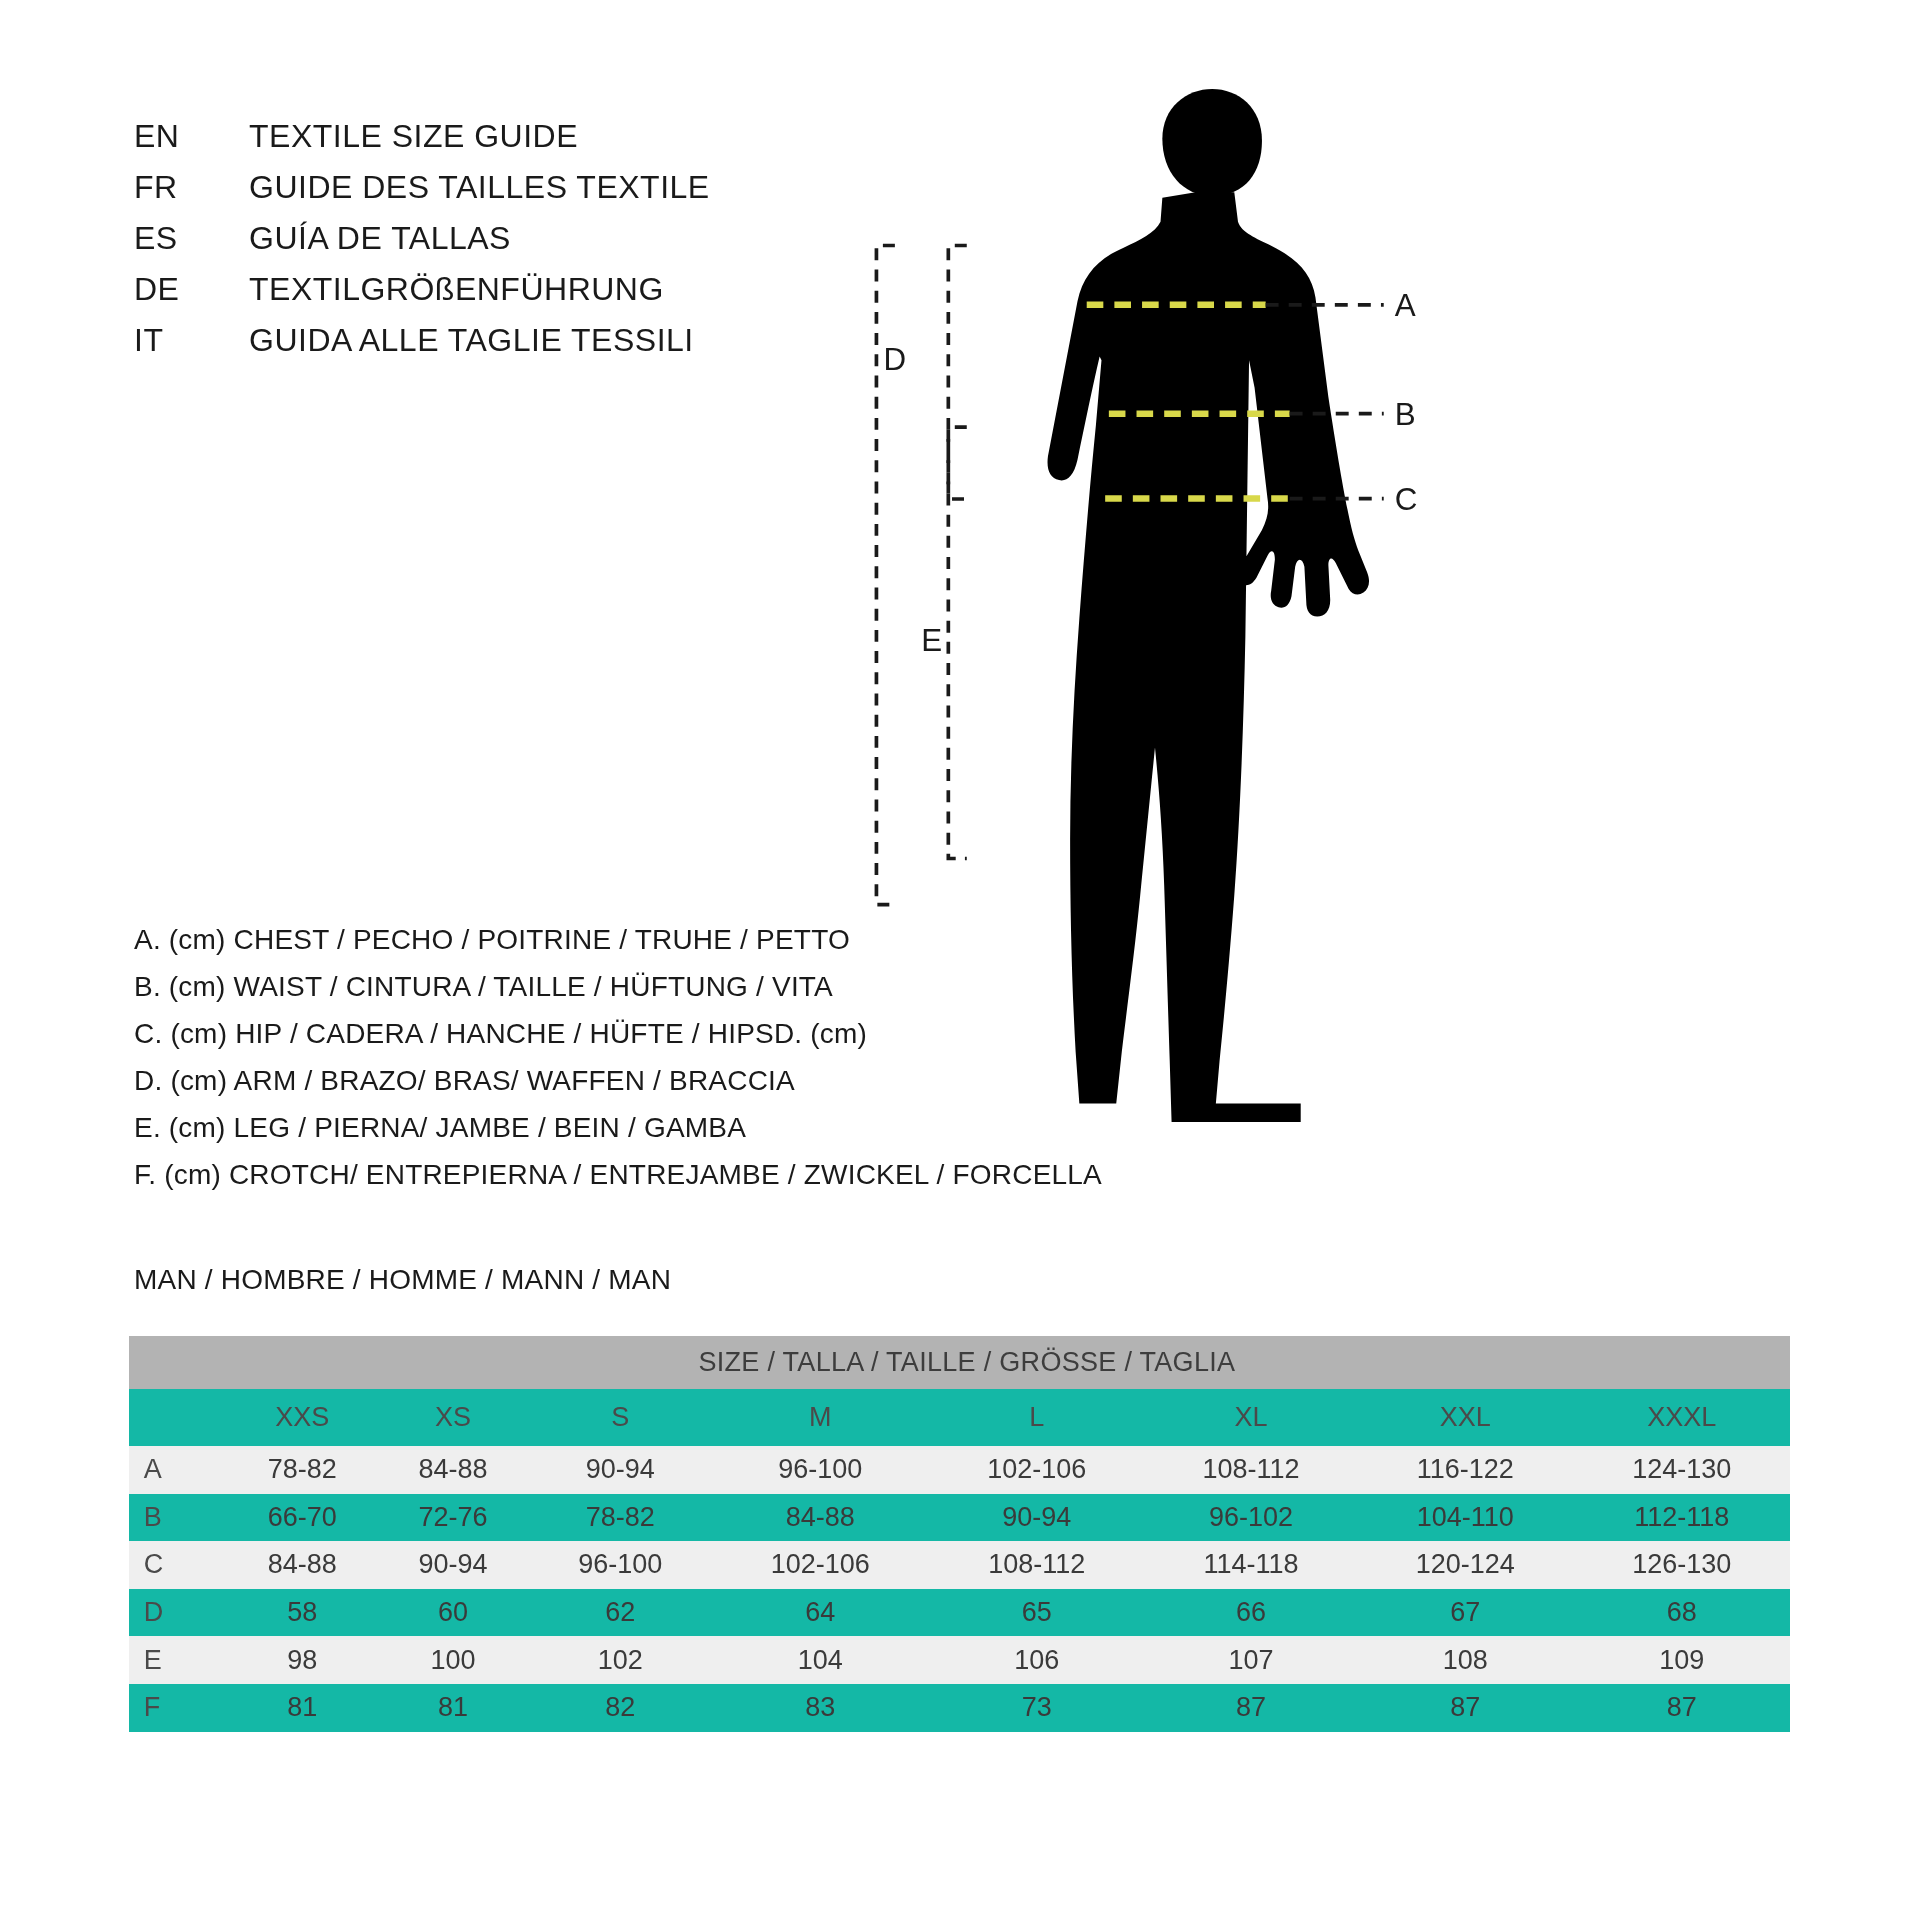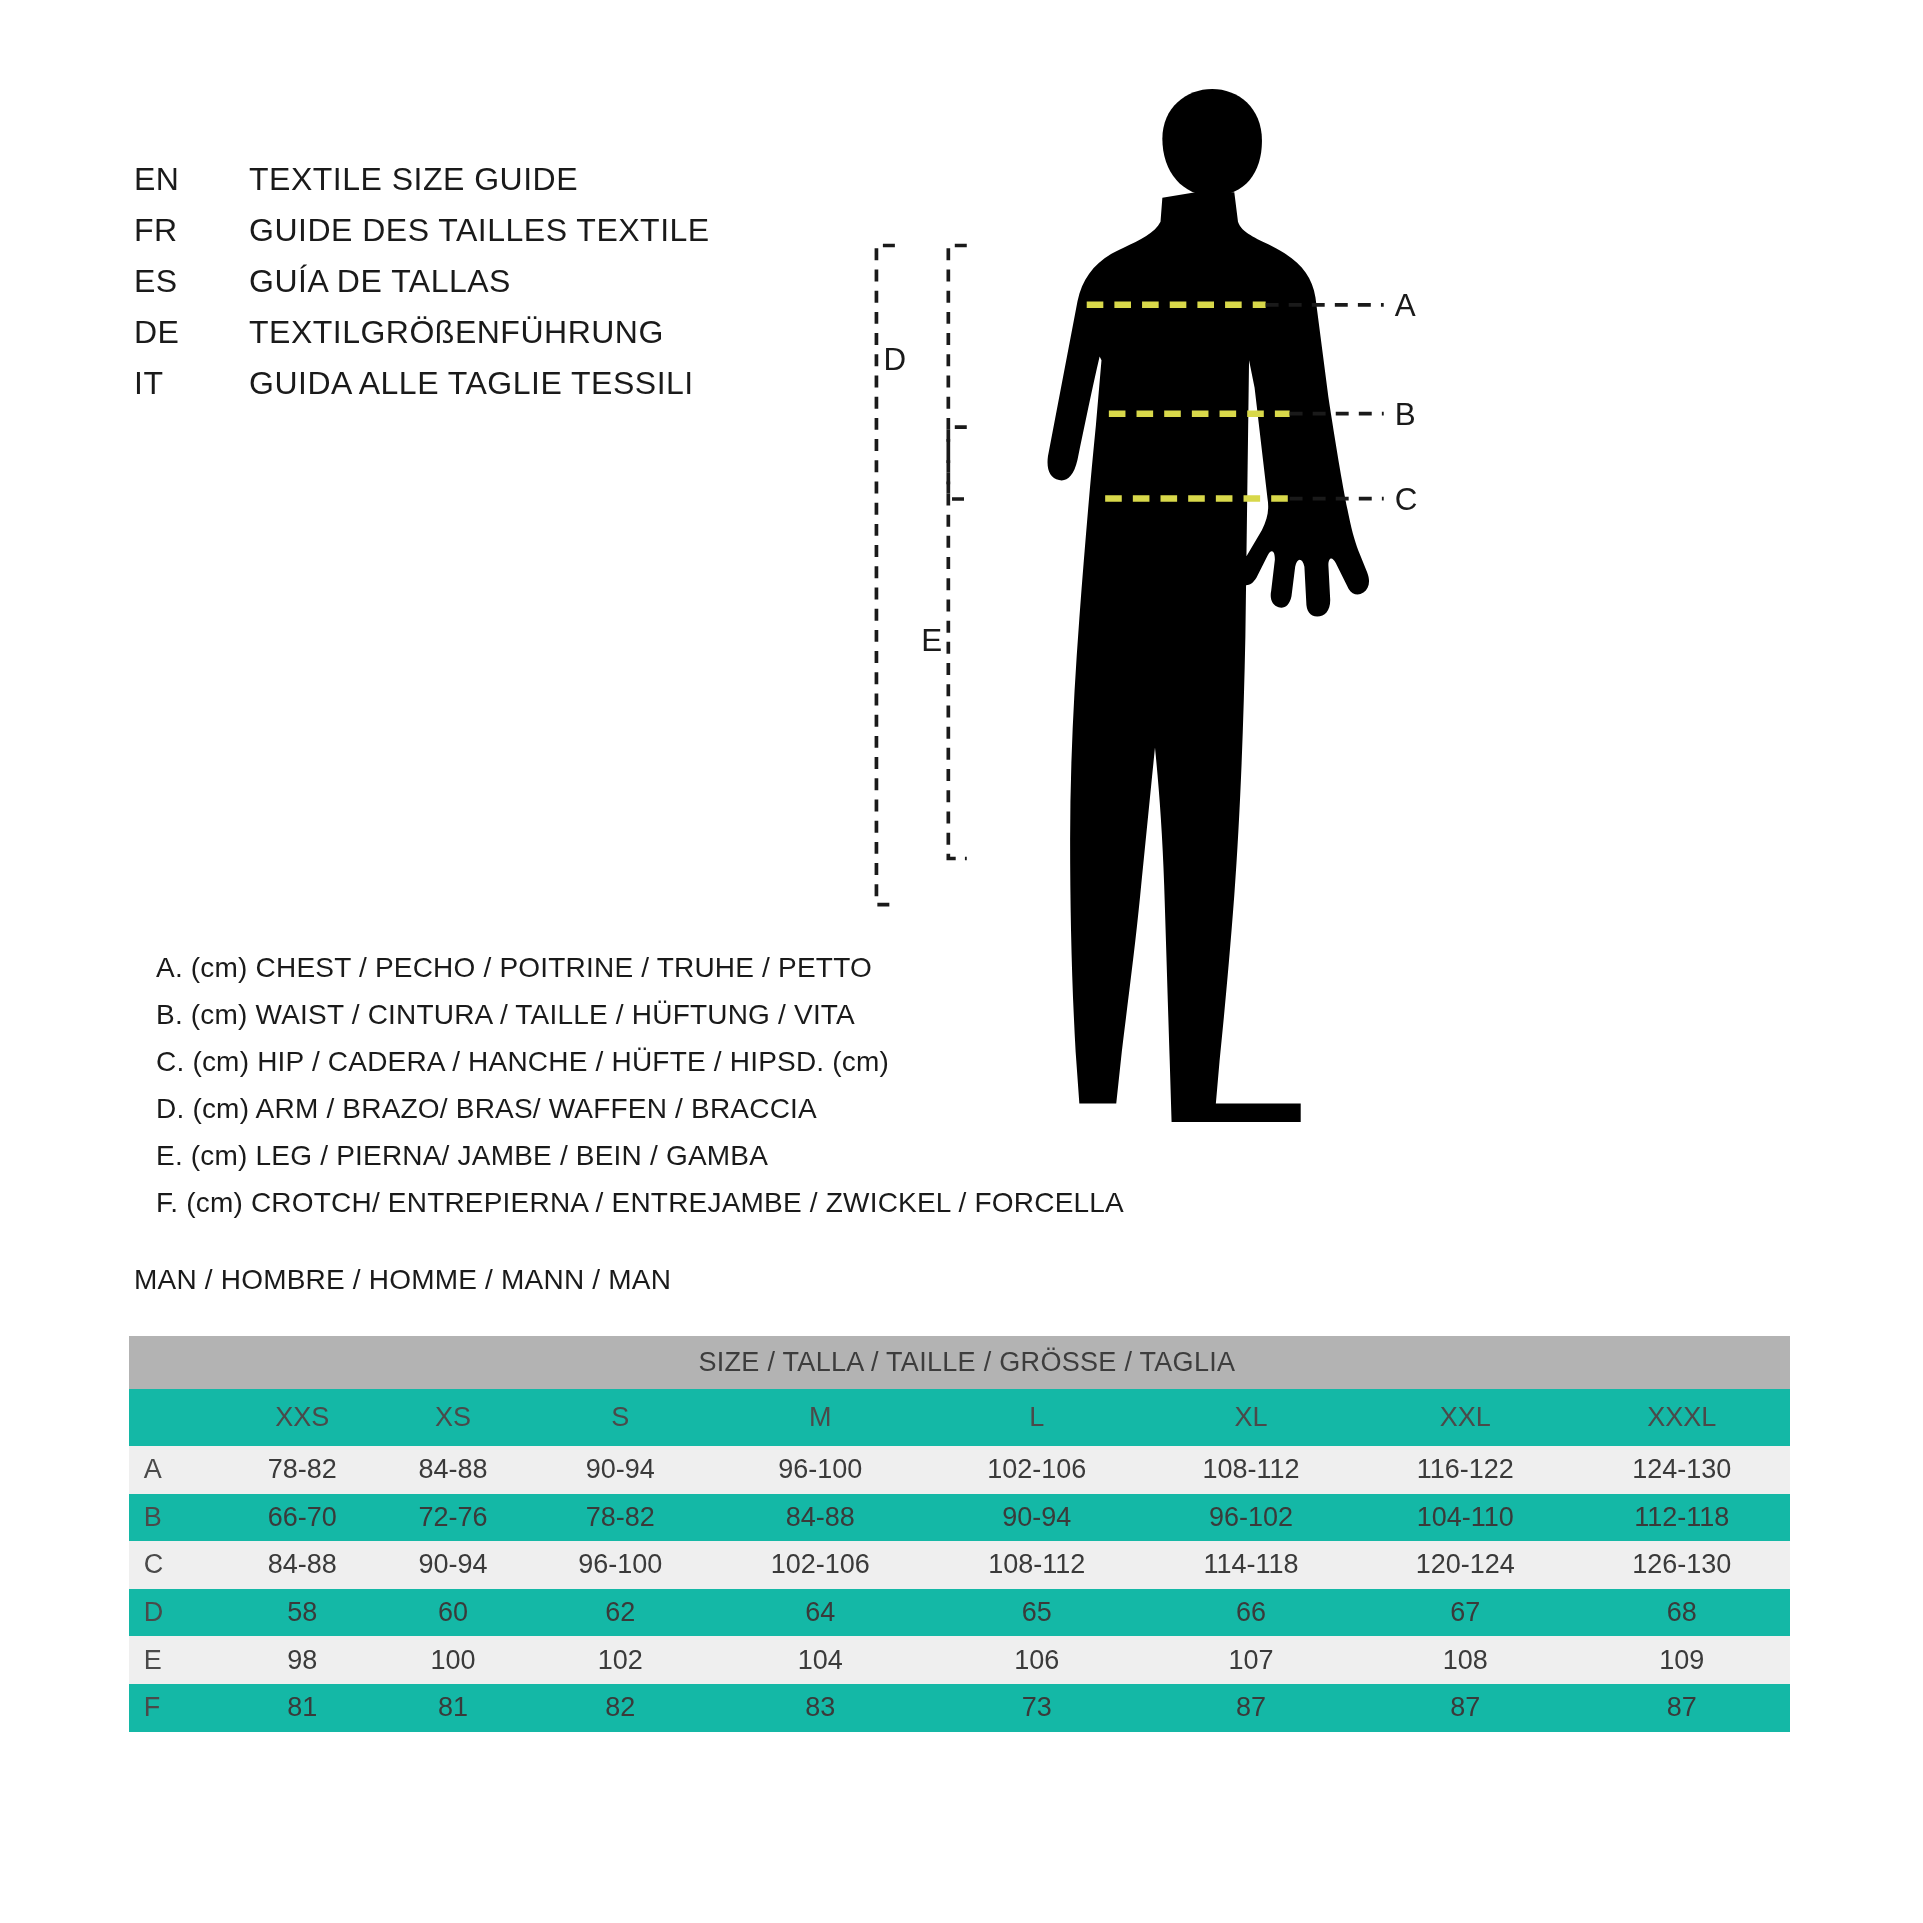--- a/index.html
+++ b/index.html
@@ -24,34 +24,32 @@
   }
   .title-row {
     display: flex;
     align-items: baseline;
     height: 51px;
   }
   .title-lang {
     width: 115px;
     font-size: 32px;
     letter-spacing: 0.5px;
-    margin-top: 43px;
   }
   .title-text {
     font-size: 32px;
     letter-spacing: 0.5px;
     white-space: nowrap;
   }
 
   
   .legend {
     position: absolute;
     left: 134px;
-    top: 952px;
-    margin-left: 22px;
+    top: 924px;
   }
   .legend-row {
     font-size: 28px;
     height: 47px;
     white-space: nowrap;
     letter-spacing: 0.2px;
   }
   .legend-gender {
     position: absolute;
     left: 134px;

